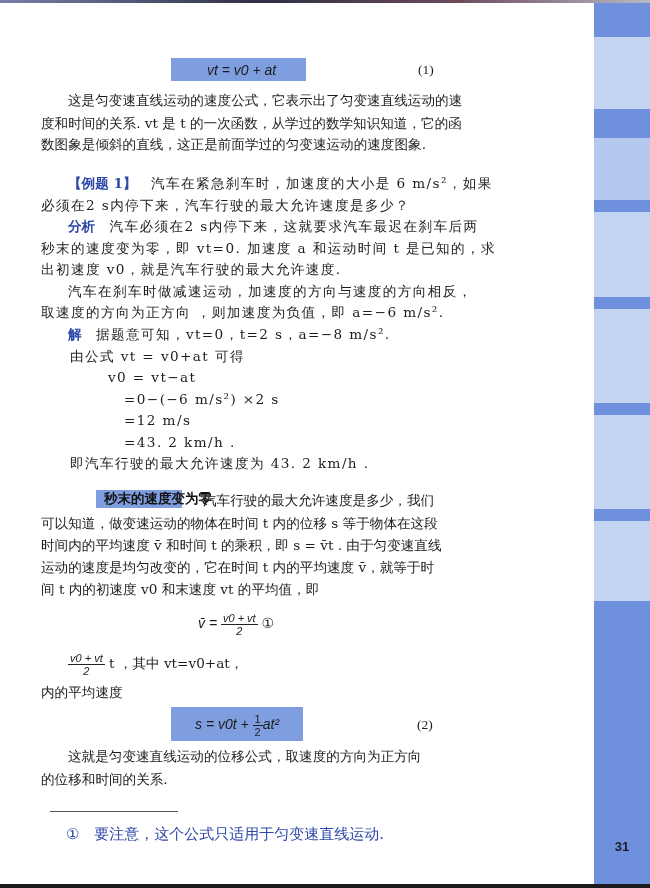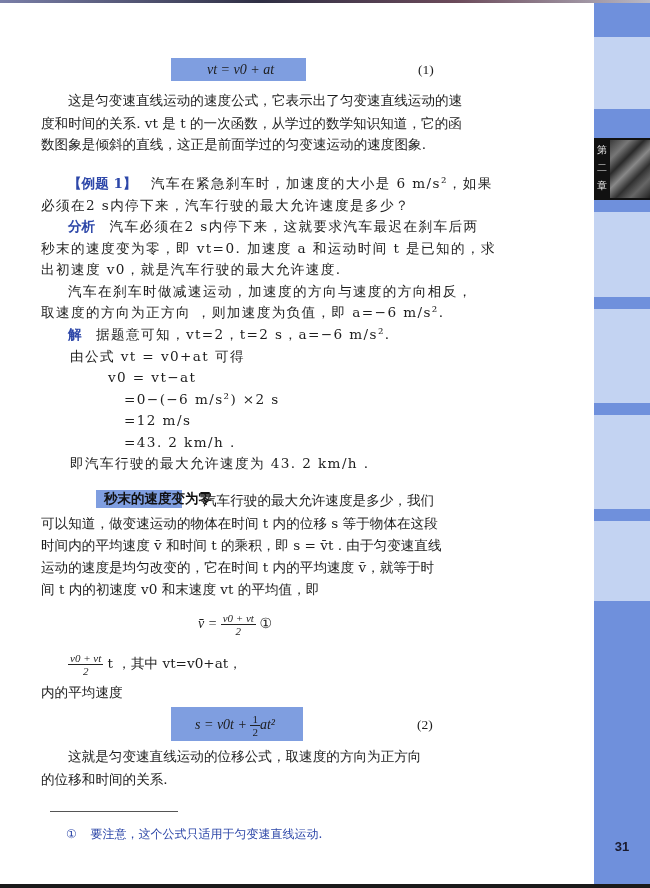--- a/index.html
+++ b/index.html
@@ -21,43 +21,39 @@
   .chapter-tab { position:absolute; left:0; top:135px; width:56px; height:62px; background:#111; overflow:hidden; }
   .chapter-label { position:absolute; left:2px; top:3px; width:12px; color:#e8e8e8; font-size:10px; line-height:18px; text-align:center; }
   .chapter-photo { position:absolute; left:16px; top:2px; width:40px; height:58px;
     background:linear-gradient(135deg,#3a3a3a 0%,#777 20%,#2a2a2a 35%,#888 50%,#303030 65%,#666 80%,#222 100%); }
   .page-number { position:absolute; left:0; top:836px; width:56px; text-align:center;
     font-family:"Liberation Sans", sans-serif; font-weight:bold; font-size:13px; color:#1a1a2e; }
   .line { position:absolute; left:0; font-size:13.6px; line-height:16px; white-space:nowrap; }
   .kai { font-family:"DejaVu Serif", serif; letter-spacing:1.4px; }
   .blue { color:#2c46a8; font-weight:bold; }
   .formula-box { position:absolute; background:#7f9ee0; }
-  .fx { font-family:Liberation Serif, serif; font-style:italic; font-size:14px; }
+  .fx { font-family:Liberation Sans, sans-serif; font-style:italic; font-size:14px; }
   .eqno { position:absolute; font-family:"Liberation Serif", serif; font-size:13.5px; }
   .heading-box { position:absolute; left:96px; top:490px; width:86px; height:18px; background:#7f9ee0; }
   .heading-text { position:absolute; left:104px; top:491px; font-family:"Liberation Sans", sans-serif; font-weight:bold; font-size:13.5px; line-height:16px; color:#111; }
   .frac { display:inline-block; vertical-align:middle; text-align:center; font-size:11px; line-height:12px; }
   .frac .num { display:block; border-bottom:1px solid #222; padding:0 2px;text-align:center; }
   .frac .den { display:block; }
   .rule { position:absolute; left:50px; top:811px; width:128px; height:1px; background:#555; }
-  .footnote { position:absolute; left:66px; top:827px; font-size:12px; color:#2c46a8; line-height:14px; white-space:nowrap; }
+  .footnote { position:absolute; left:66px; top:827px; font-size:15px; color:#2c46a8; line-height:14px; white-space:nowrap; }
 </style>
 </head>
 <body>
 
 <div class="topbar"></div>
 
 <div class="strip">
   <div class="band b-dark" style="top:0;height:34px"></div>
   <div class="band b-light" style="top:34px;height:72px"></div>
   <div class="band b-dark" style="top:106px;height:29px"></div>
-  <div class="chapter-tab">
-    <div class="chapter-label">第二章</div>
-    <div class="chapter-photo"></div>
-  </div>
   <div class="band b-dark" style="top:197px;height:12px"></div>
   <div class="band b-light" style="top:209px;height:85px"></div>
   <div class="band b-dark" style="top:294px;height:12px"></div>
   <div class="band b-light" style="top:306px;height:94px"></div>
   <div class="band b-dark" style="top:400px;height:12px"></div>
   <div class="band b-light" style="top:412px;height:94px"></div>
   <div class="band b-dark" style="top:506px;height:12px"></div>
   <div class="band b-light" style="top:518px;height:80px"></div>
   <div class="band b-dark" style="top:598px;height:283px"></div>
   <div class="page-number">31</div>
@@ -83,21 +79,21 @@
   <span class="blue">分析</span>
   <span style="margin-left:10px" class="kai">汽车必须在2 s内停下来，这就要求汽车最迟在刹车后两</span>
 </div>
 <div class="line kai" style="left:41px;top:240px">秒末的速度变为零，即 vt=0. 加速度 a 和运动时间 t 是已知的，求</div>
 <div class="line kai" style="left:41px;top:261px">出初速度 v0，就是汽车行驶的最大允许速度.</div>
 <div class="line kai" style="left:68px;top:283px">汽车在刹车时做减速运动，加速度的方向与速度的方向相反，</div>
 <div class="line kai" style="left:41px;top:304px">取速度的方向为正方向 ，则加速度为负值，即 a=−6 m/s².</div>
 
 <div class="line" style="left:68px;top:326px">
   <span class="blue">解</span>
-  <span style="margin-left:10px" class="kai">据题意可知，vt=2，t=2 s，a=−6 m/s².</span>
+  <span style="margin-left:10px" class="kai">据题意可知，vt=0，t=2 s，a=−8 m/s².</span>
 </div>
 <div class="line kai" style="left:70px;top:348px">由公式 vt = v0+at 可得</div>
 <div class="line kai" style="left:108px;top:369px">v0 = vt−at</div>
 <div class="line kai" style="left:124px;top:391px">=0−(−6 m/s²) ×2 s</div>
 <div class="line kai" style="left:124px;top:412px">=12 m/s</div>
 <div class="line kai" style="left:124px;top:434px">=43. 2 km/h .</div>
 <div class="line kai" style="left:70px;top:455px">即汽车行驶的最大允许速度为 43. 2 km/h .</div>
 
 <div class="heading-box"></div>
 <div class="heading-text">秒末的速度变为零</div>

